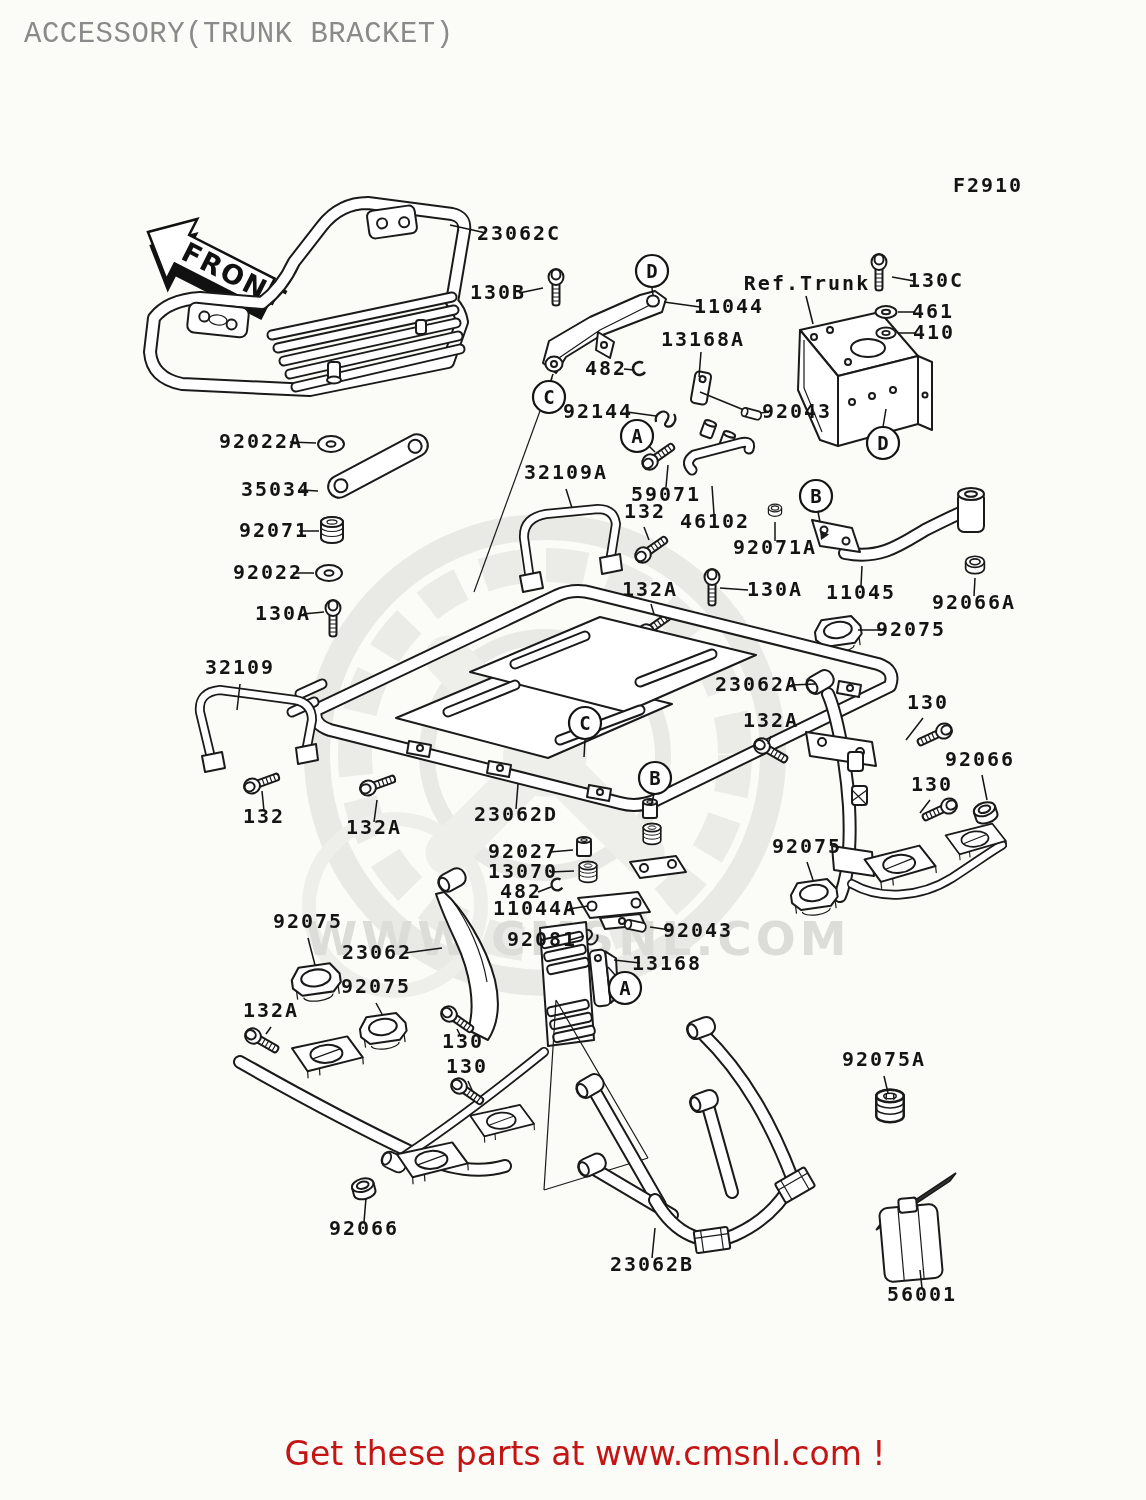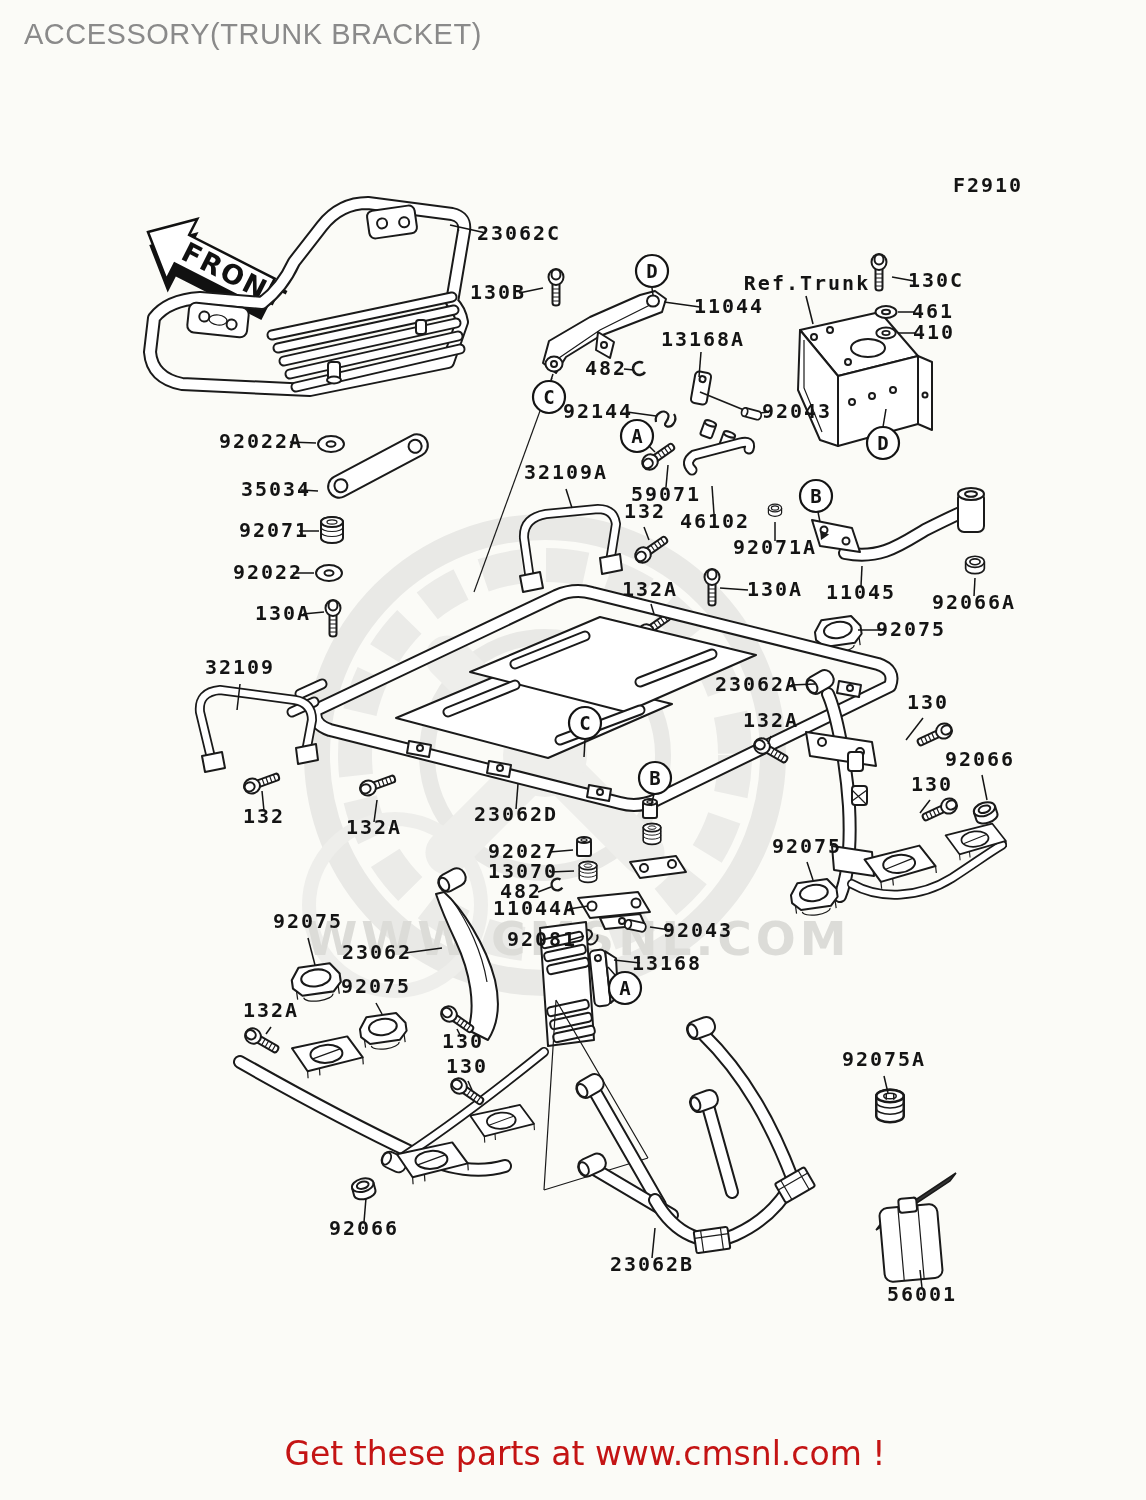--- a/index.html
+++ b/index.html
@@ -1,18 +1,18 @@
 <!DOCTYPE html>
 <html><head>
 <meta charset="utf-8">
 <style>
   html,body{margin:0;padding:0;}
   body{background:#fbfbf7;font-family:"DejaVu Sans",sans-serif;}
   .page{position:relative;width:1146px;height:1500px;background:#fbfbf7;overflow:hidden;}
-  .title{position:absolute;left:24px;top:18px;font-size:29px;color:#8a8a8a;letter-spacing:.5px;font-family:Liberation Sans, sans-serif;}
+  .title{position:absolute;left:24px;top:18px;font-size:29px;color:#8a8a8a;letter-spacing:.5px;font-family:Liberation Mono, monospace;}
   .footer{position:absolute;left:12px;top:1434px;width:100%;text-align:center;font-size:33px;color:#c41414;font-family:"DejaVu Sans",sans-serif;}
   svg.diagram{position:absolute;left:0;top:0;}
   
   .tO{fill:none;stroke:#1a1a1a;stroke-width:14;stroke-linecap:round;stroke-linejoin:round}
   .tI{fill:none;stroke:#ffffff;stroke-width:10;stroke-linecap:round;stroke-linejoin:round}
   .uO{stroke-width:10}.uI{stroke-width:6.5}
   .sO{fill:none;stroke:#1a1a1a;stroke-width:11;stroke-linecap:round}
   .sI{fill:none;stroke:#ffffff;stroke-width:7;stroke-linecap:round}
   .part{fill:#ffffff;stroke:#1a1a1a;stroke-width:2;stroke-linejoin:round}
   .ln{stroke:#1a1a1a;stroke-width:1.8;fill:none}

